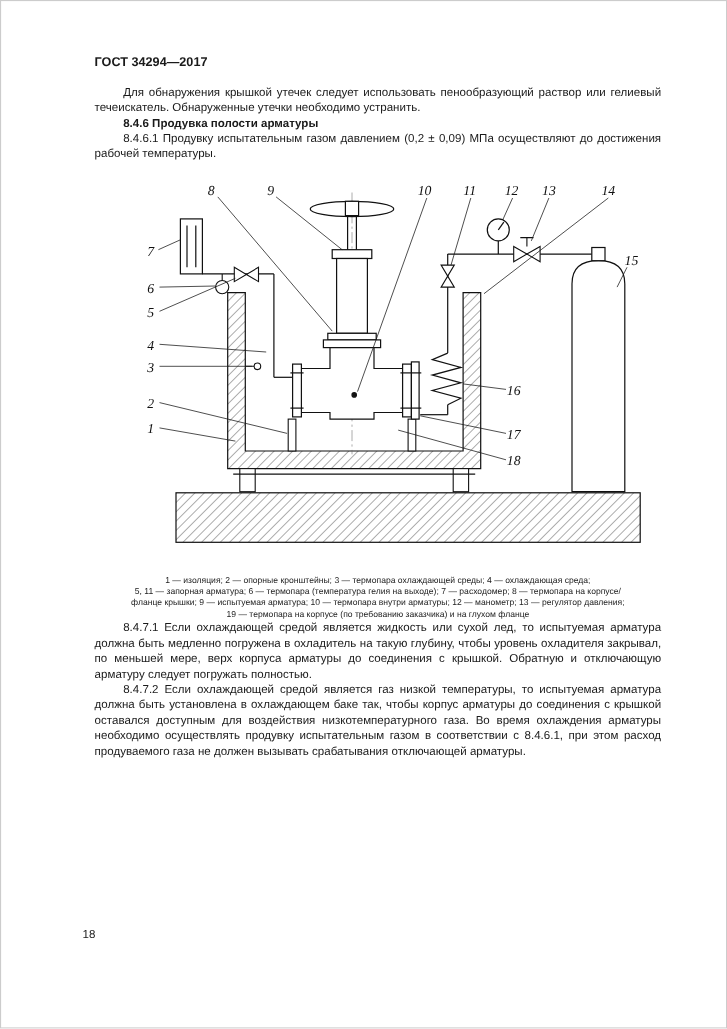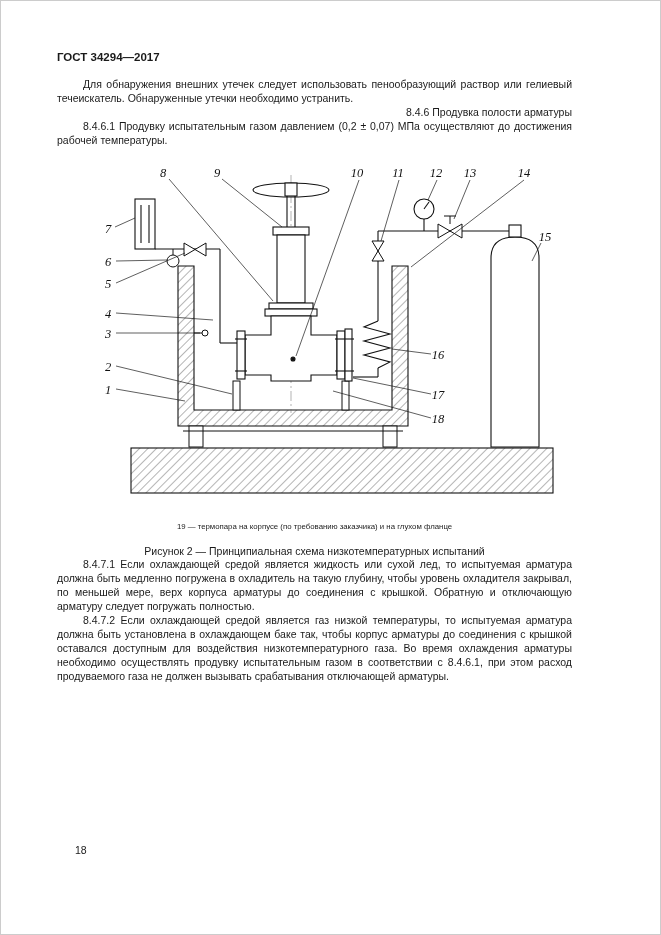--- a/index.html
+++ b/index.html
@@ -8,36 +8,36 @@
     width:661px;height:935px;
     box-sizing:border-box;
     background:#ffffff;
     border:1px solid #cccccc;
     font-family:"Liberation Sans", sans-serif;
     color:#1a1a1a;
     overflow:hidden;
   }
   .content{
     position:absolute;
-    left:56px;top:50px;
+    left:85px;top:50px;
     width:515px;
   }
   .doc-header{
     font-size:11.5px;
     font-weight:bold;
     margin:0 0 14px 0;
   }
   p.body-par{
     margin:0;
     font-size:10.5px;
     line-height:14px;
     text-align:justify;
     text-indent:26px;
   }
-  p.body-par.bold{font-weight:normal;text-align:right;}
+  p.body-par.bold{font-weight:bold;text-align:left;}
   .figure-wrap{
     position:relative;
     margin:16px 0 0 -74px;   
     width:661px;
   }
   .legend{
     margin-top:10px;
     font-size:7.8px;
     line-height:10.2px;
     text-align:center;
@@ -62,23 +62,23 @@
   }
 </style>
 </head>
 <body>
 
 <div class="page">
   <div class="content">
 
     <div class="doc-header">ГОСТ 34294—2017</div>
 
-    <p class="body-par">Для обнаружения внешних утечек следует использовать пенообразующий раствор или гелиевый течеискатель. Обнаруженные утечки необходимо устранить.</p>
+    <p class="body-par">Для обнаружения крышкой утечек следует использовать пенообразующий раствор или гелиевый течеискатель. Обнаруженные утечки необходимо устранить.</p>
     <p class="body-par bold">8.4.6 Продувка полости арматуры</p>
-    <p class="body-par">8.4.6.1 Продувку испытательным газом давлением (0,2 ± 0,07) МПа осуществляют до достижения рабочей температуры.</p>
+    <p class="body-par">8.4.6.1 Продувку испытательным газом давлением (0,2 ± 0,09) МПа осуществляют до достижения рабочей температуры.</p>
 
     <div class="figure-wrap">
       <svg width="661" height="345" viewBox="0 0 661 345">
         <defs>
           <pattern id="hatch" patternUnits="userSpaceOnUse" width="6" height="6" patternTransform="rotate(45)">
             <line x1="0" y1="0" x2="0" y2="6" stroke="#2a2a2a" stroke-width="0.7"></line>
           </pattern>
         </defs>
 
         <rect x="148" y="285" width="422" height="45" fill="url(#hatch)" stroke="#111" stroke-width="1.1"></rect>
@@ -209,23 +209,25 @@
           <text class="callout" x="125" y="231">1</text>
           <text class="callout" x="562" y="78">15</text>
           <text class="callout" x="455" y="196">16</text>
           <text class="callout" x="455" y="236">17</text>
           <text class="callout" x="455" y="260">18</text>
         </g>
       </svg>
     </div>
 
     <div class="legend">
+      <div>1 — изоляция; 2 — опорные кронштейны; 3 — термопара охлаждающей среды; 4 — охлаждающая среда;</div>
+      <div>5, 11 — запорная арматура; 6 — термопара (температура гелия на выходе); 7 — расходомер; 8 — термопара на корпусе/</div>
+      <div>фланце крышки; 9 — испытуемая арматура; 10 — термопара внутри арматуры; 12 — манометр; 13 — регулятор давления;</div>
       <div>19 — термопара на корпусе (по требованию заказчика) и на глухом фланце</div>
     </div>
 
-    <div class="fig-caption">Рисунок 2 — Принципиальная схема низкотемпературных испытаний</div>
 
     <p class="body-par">8.4.7.1 Если охлаждающей средой является жидкость или сухой лед, то испытуемая арматура должна быть медленно погружена в охладитель на такую глубину, чтобы уровень охладителя закрывал, по меньшей мере, верх корпуса арматуры до соединения с крышкой. Обратную и отключающую арматуру следует погружать полностью.</p>
     <p class="body-par">8.4.7.2 Если охлаждающей средой является газ низкой температуры, то испытуемая арматура должна быть установлена в охлаждающем баке так, чтобы корпус арматуры до соединения с крышкой оставался доступным для воздействия низкотемпературного газа. Во время охлаждения арматуры необходимо осуществлять продувку испытательным газом в соответствии с 8.4.6.1, при этом расход продуваемого газа не должен вызывать срабатывания отключающей арматуры.</p>
   </div>
 
   <div class="page-number">18</div>
 </div>
 
 </body></html>

